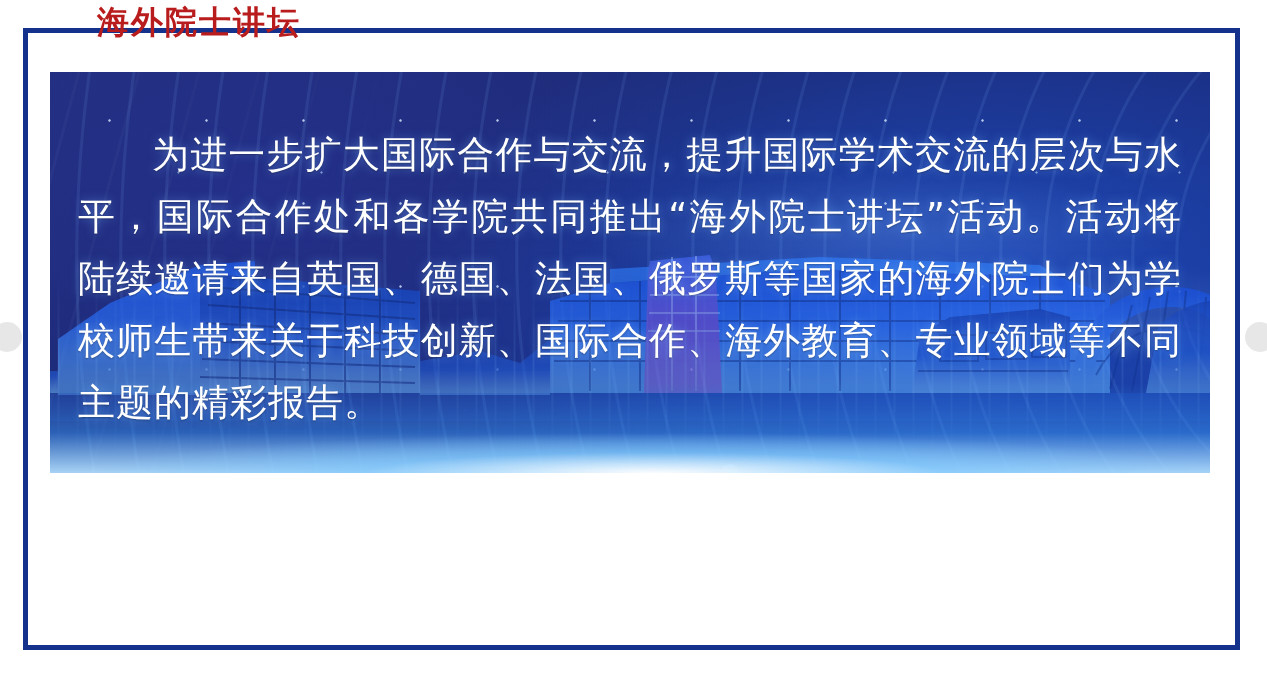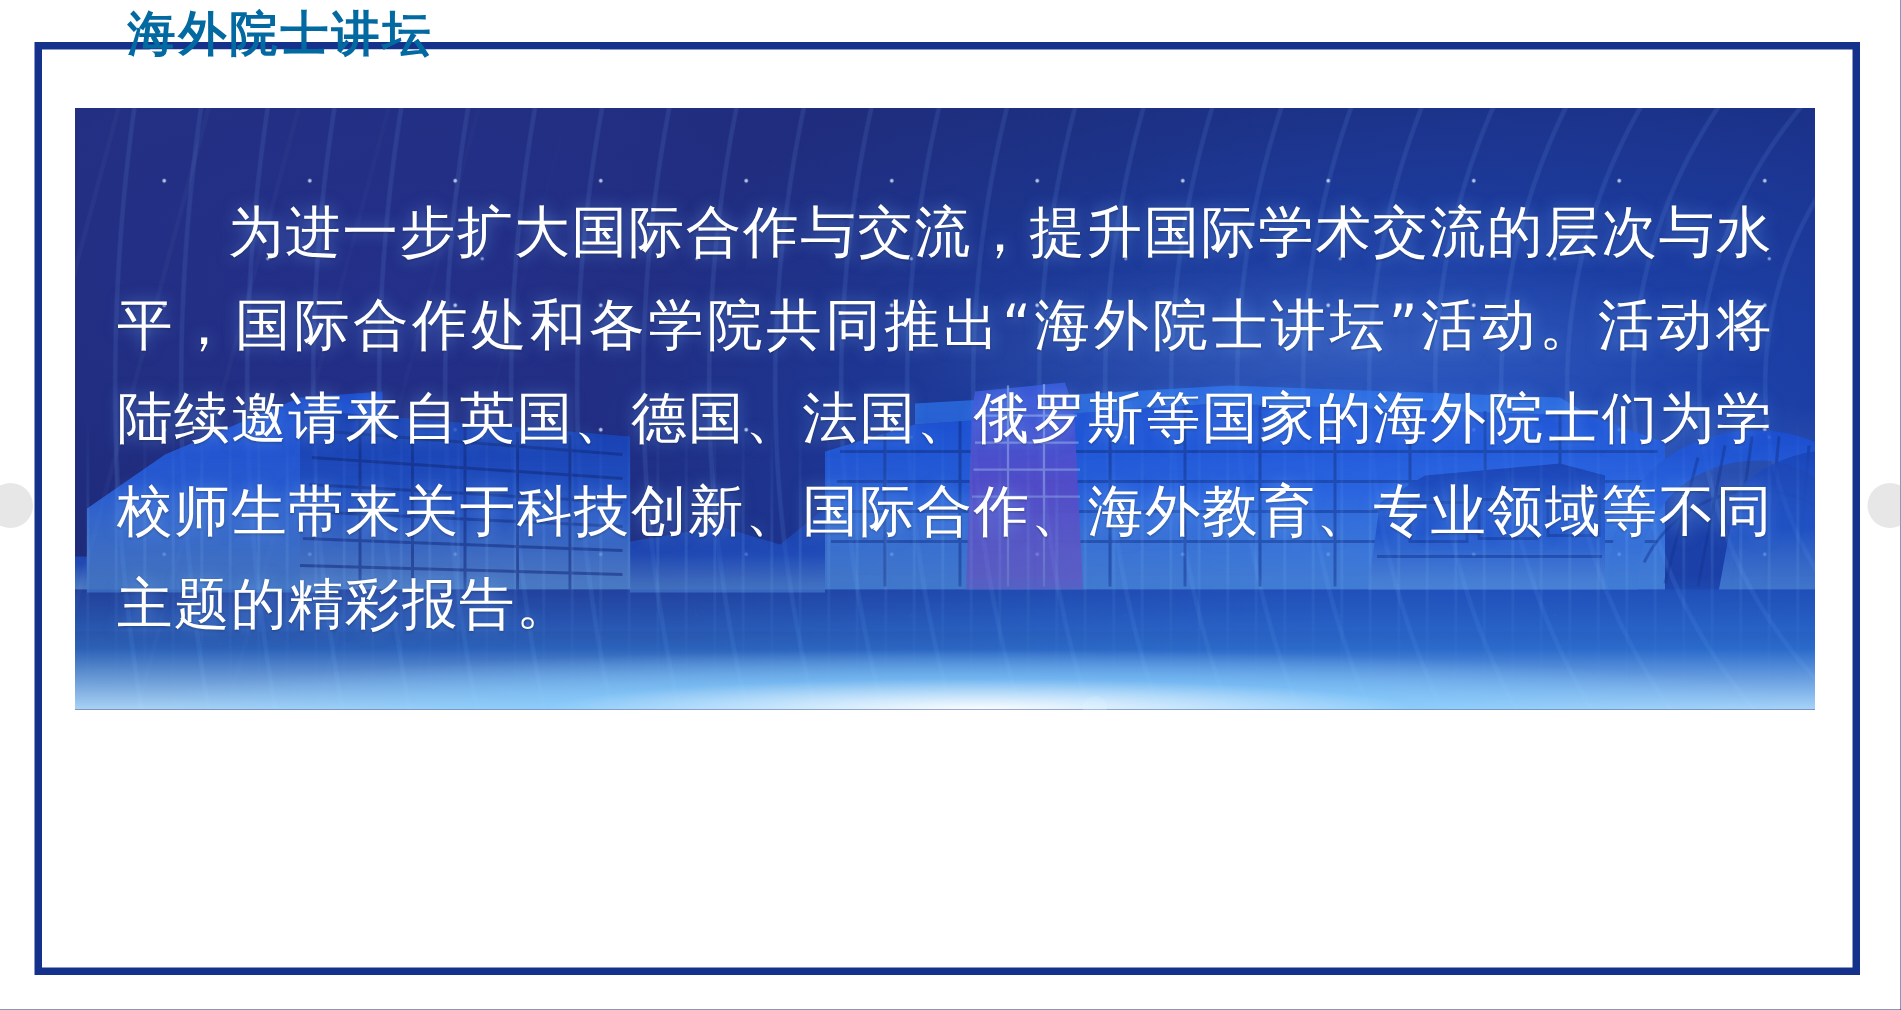--- a/index.html
+++ b/index.html
@@ -25,27 +25,27 @@
     position:absolute;
     left:72px; top:0px;
     width:300px; height:14px;
     background:#ffffff;
     z-index:3;
   }
 
   
   #heading{
     position:absolute;
-    left:85px; top:2px;
+    left:97px; top:2px;
     z-index:5;
     font-family:"DejaVu Sans","Liberation Sans",sans-serif;
     font-weight:bold;
     font-size:32px;
     letter-spacing:2px;
-    color:#0369a1;
+    color:#b91c1c;
     line-height:40px;
     white-space:nowrap;
   }
 
   
   #banner{
     position:absolute;
     left:50px; top:72px;
     width:1160px; height:401px;
     overflow:hidden;

